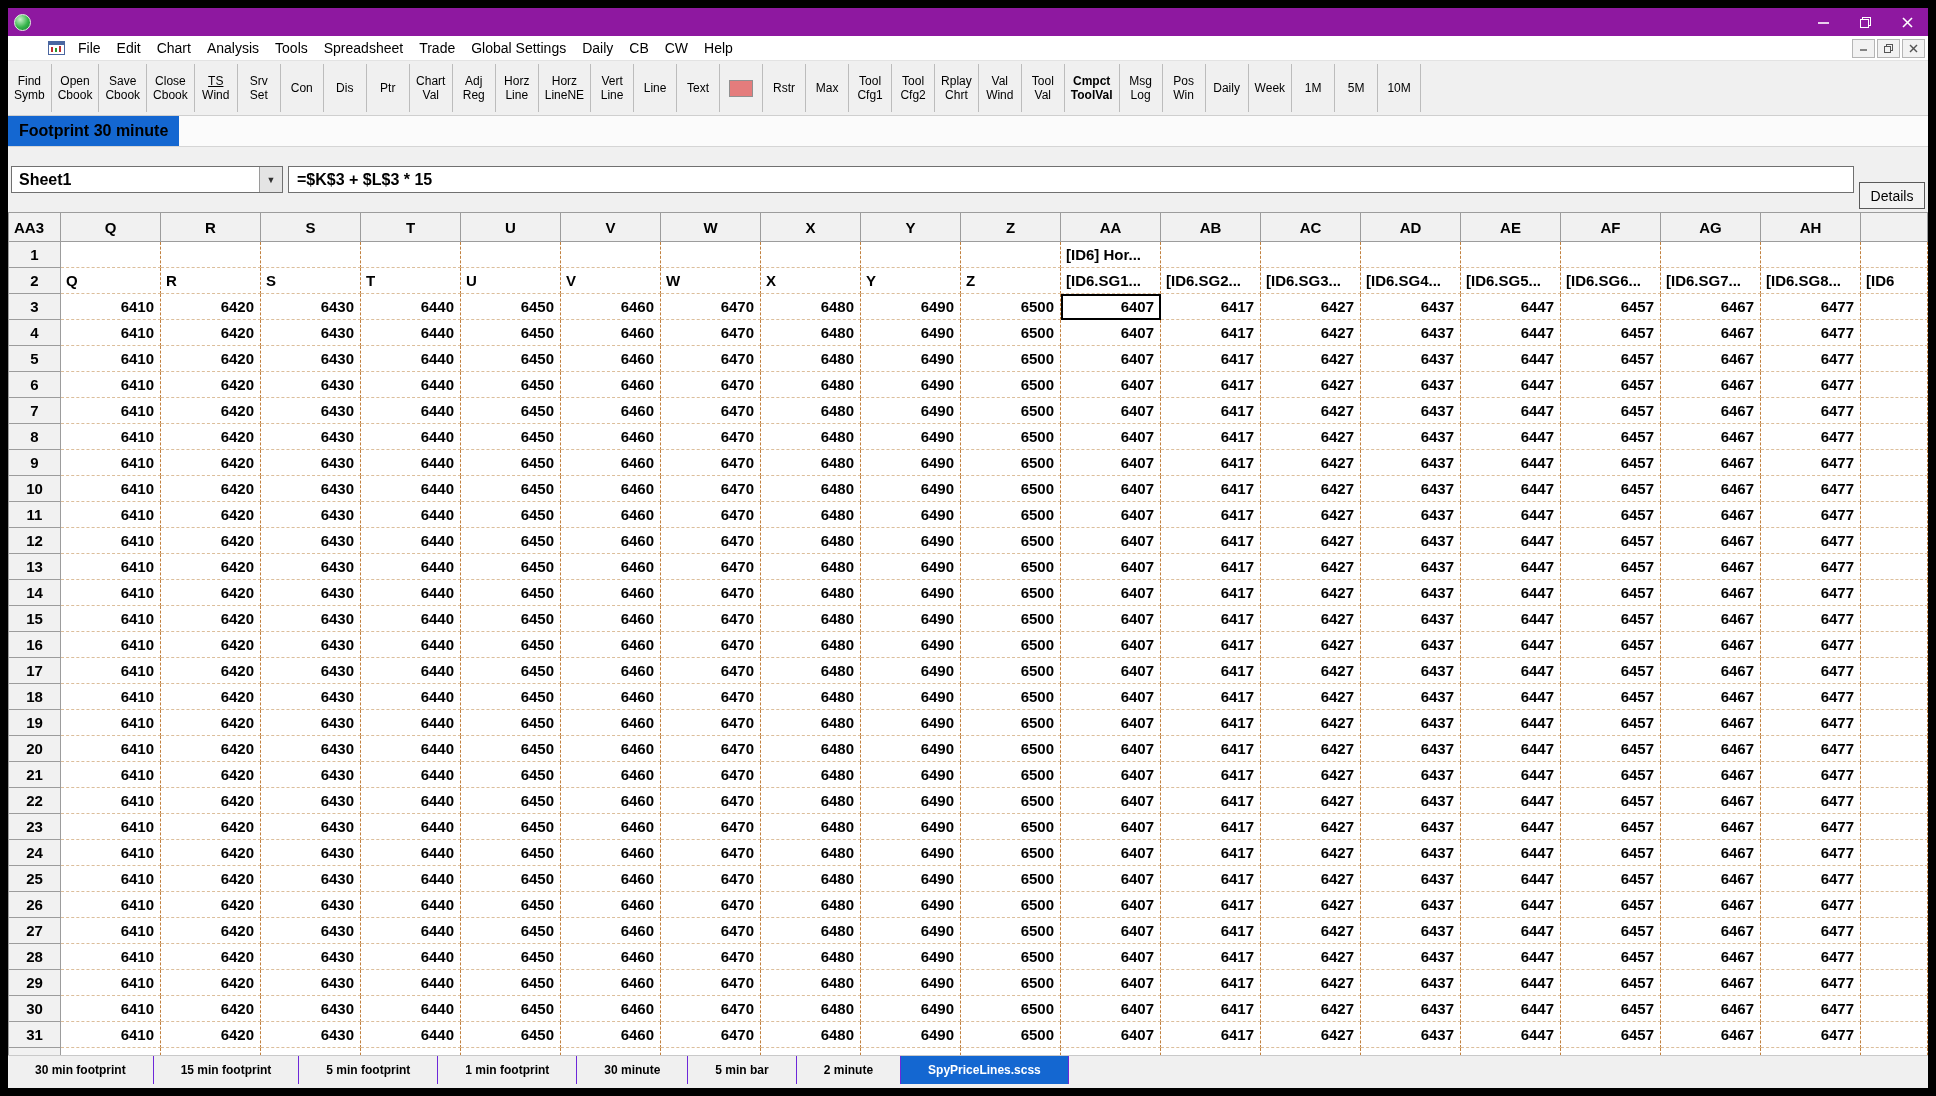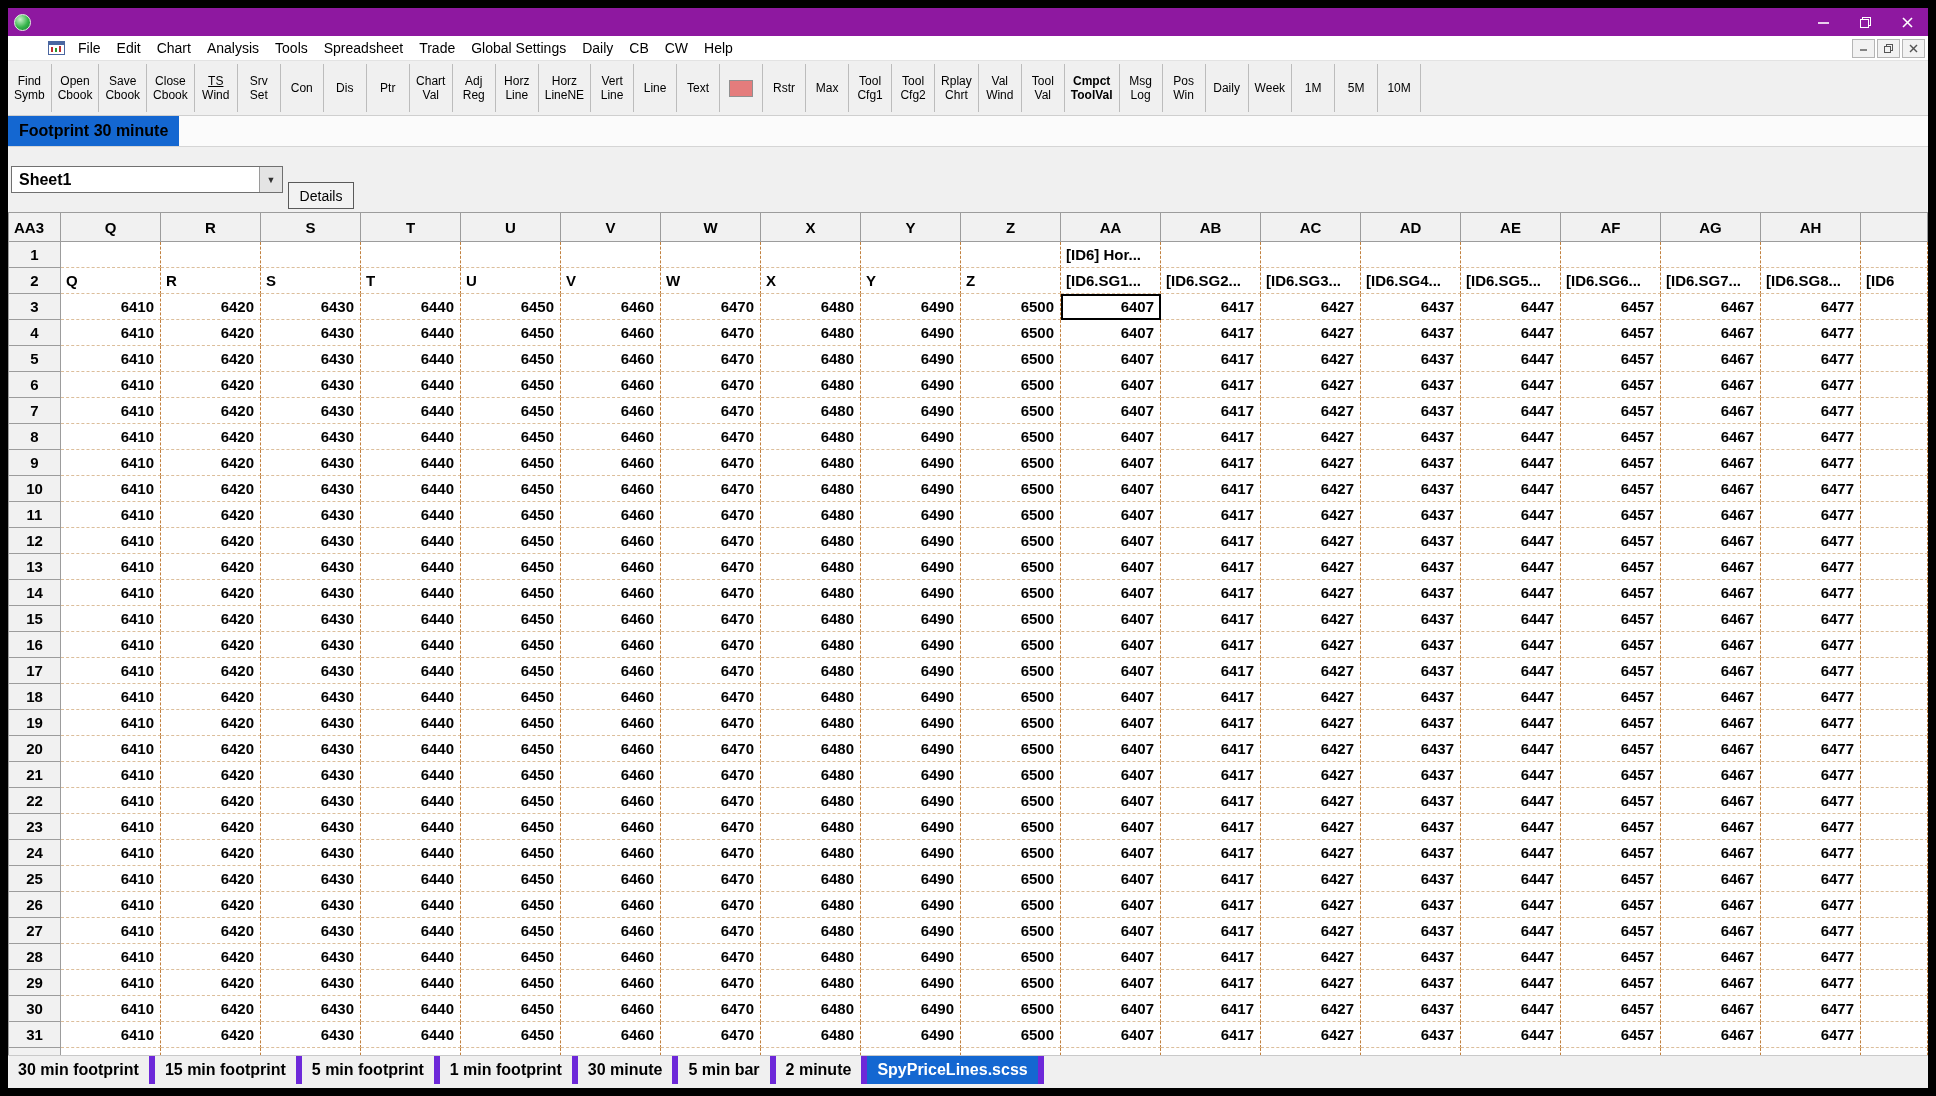--- a/index.html
+++ b/index.html
@@ -48,21 +48,21 @@
   .sheet thead th{height:28px;background:#f1f1f1;border:1px solid #9c9c9c;font-weight:bold;font-size:15px;color:#000;text-align:center;}
   .sheet th.corner{text-align:left;padding-left:5px;}
   .sheet td{height:25px;font-size:15px;font-weight:bold;color:#000;}
   .sheet td.rownum{background:#f1f1f1;border:1px solid #9c9c9c;text-align:center;}
   .sheet td.cell{border-right:1px dashed var(--grid-v);border-bottom:1px dashed var(--grid-h);}
   .sheet td.num{text-align:right;padding-right:6px;}
   .sheet td.text{text-align:left;padding-left:5px;}
   .sheet td.selected{outline:2px solid #000;outline-offset:-2px;}
 
   .bottom-tabs{flex:0 0 32px;background:#f0f0f0;display:flex;align-items:flex-start;border-top:1px solid #c9c9c9;}
-  .btab{height:28px;display:flex;align-items:center;padding:0 10px;font-weight:bold;font-size:16px;background:#f0f0f0;border-right:6px solid #6d28d9;color:#000;white-space:nowrap;}
+  .btab{height:28px;display:flex;align-items:center;padding:0 27px;font-weight:bold;font-size:12px;background:#f0f0f0;border-right:1px solid #6d28d9;color:#000;white-space:nowrap;}
   .btab.active{background:var(--blue);color:#fff;}
 </style>
 </head>
 <body>
 
 <div class="window">
 
   <div class="titlebar">
     <div class="app-icon"></div>
     <div class="win-controls">
@@ -243,20 +243,21 @@
 
   <div class="tabrow">
     <div class="chart-tab">Footprint 30 minute</div>
   </div>
 
   <div class="formulabar">
     <div class="sheet-combo">
       <span class="combo-label">Sheet1</span>
       <span class="combo-arrow">▼</span>
     </div>
+    <div class="formula-field">=$K$3 + $L$3 * 15</div>
     <div class="details-btn">Details</div>
   </div>
 
   <div class="sheet-area">
     <table class="sheet">
         <colgroup>
           <col style="width: 52px;">
           <col style="width: 100px;">
           <col style="width: 100px;">
           <col style="width: 100px;">

